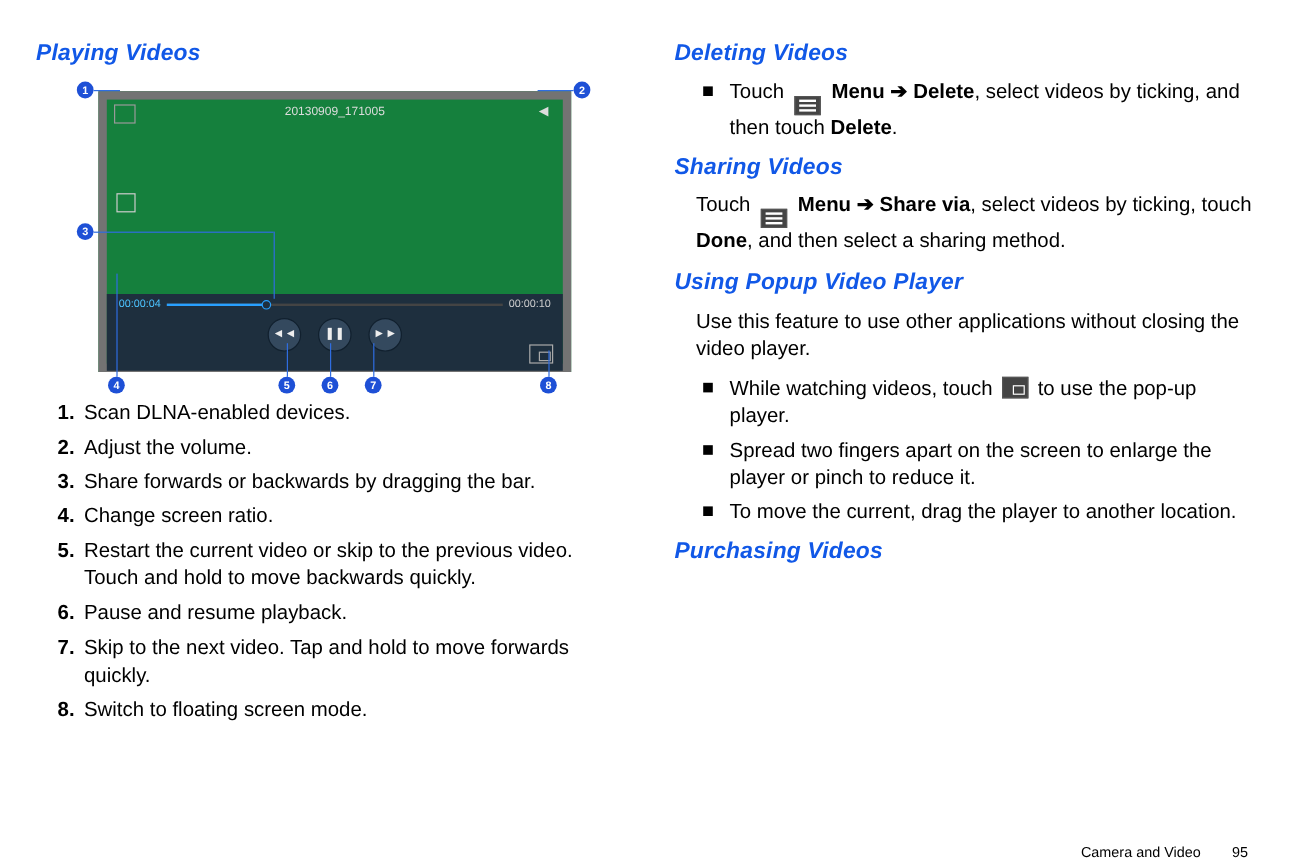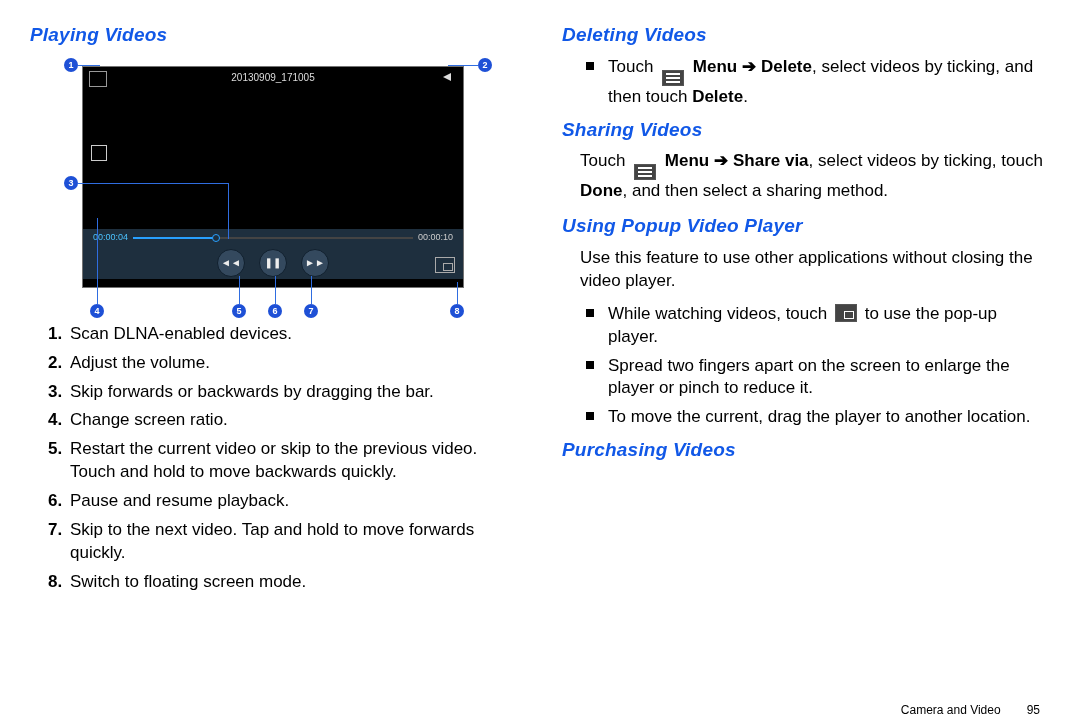--- a/index.html
+++ b/index.html
@@ -9,21 +9,21 @@
     height: 720px;
     background: #fff;
     font-family: Arial, Helvetica, sans-serif;
     color: #000;
     font-size: 17px;
     line-height: 1.35;
   }
   .page {
     display: flex;
     box-sizing: border-box;
-    padding: 18px 30px 10px 30px;
+    padding: 28px 30px 10px 30px;
     height: 690px;
   }
   .col {
     width: 50%;
     box-sizing: border-box;
   }
   .col-left { padding-right: 22px; }
   .col-right { padding-left: 22px; }
   .section-head {
     color: #1158e7;
@@ -114,22 +114,22 @@
     width: 420px;
     height: 255px;
     margin: 8px 0 12px 38px;
   }
   .video {
     position: absolute;
     left: 14px;
     top: 10px;
     width: 380px;
     height: 220px;
-    background: #000000;
-    border: 1px solid #737373;
+    background: #15803d;
+    border: 7px solid #737373;
   }
   .vid-top {
     height: 22px;
     display: flex;
     align-items: center;
     color: #ddd;
     font-size: 10px;
     padding: 0 8px;
     justify-content: center;
     position: relative;
@@ -166,21 +166,21 @@
   }
   .ratio-ico {
     position: absolute;
     left: 8px;
     top: 56px;
     width: 14px;
     height: 14px;
     border: 1px solid #ccc;
   }
   .vid-bar {
-    height: 50px;
+    height: 64px;
     background: #1e2f3e;
     position: relative;
   }
   .timebar {
     position: absolute;
     left: 50px;
     right: 50px;
     top: 8px;
     height: 2px;
     background: #444;
@@ -341,21 +341,21 @@
             <div class="ctrl">►►</div>
           </div>
           <div class="float-ico"></div>
         </div>
       </div>
     </div>
 
     <ol class="numlist">
       <li>Scan DLNA-enabled devices.</li>
       <li>Adjust the volume.</li>
-      <li>Skip forwards or backwards by dragging the bar.</li>
+      <li>Share forwards or backwards by dragging the bar.</li>
       <li>Change screen ratio.</li>
       <li>Restart the current video or skip to the previous video. Touch and hold to move backwards quickly.</li>
       <li>Pause and resume playback.</li>
       <li>Skip to the next video. Tap and hold to move forwards quickly.</li>
       <li>Switch to floating screen mode.</li>
     </ol>
   </div>
 
   <div class="col col-right">
     <div class="section-head">Deleting Videos</div>

